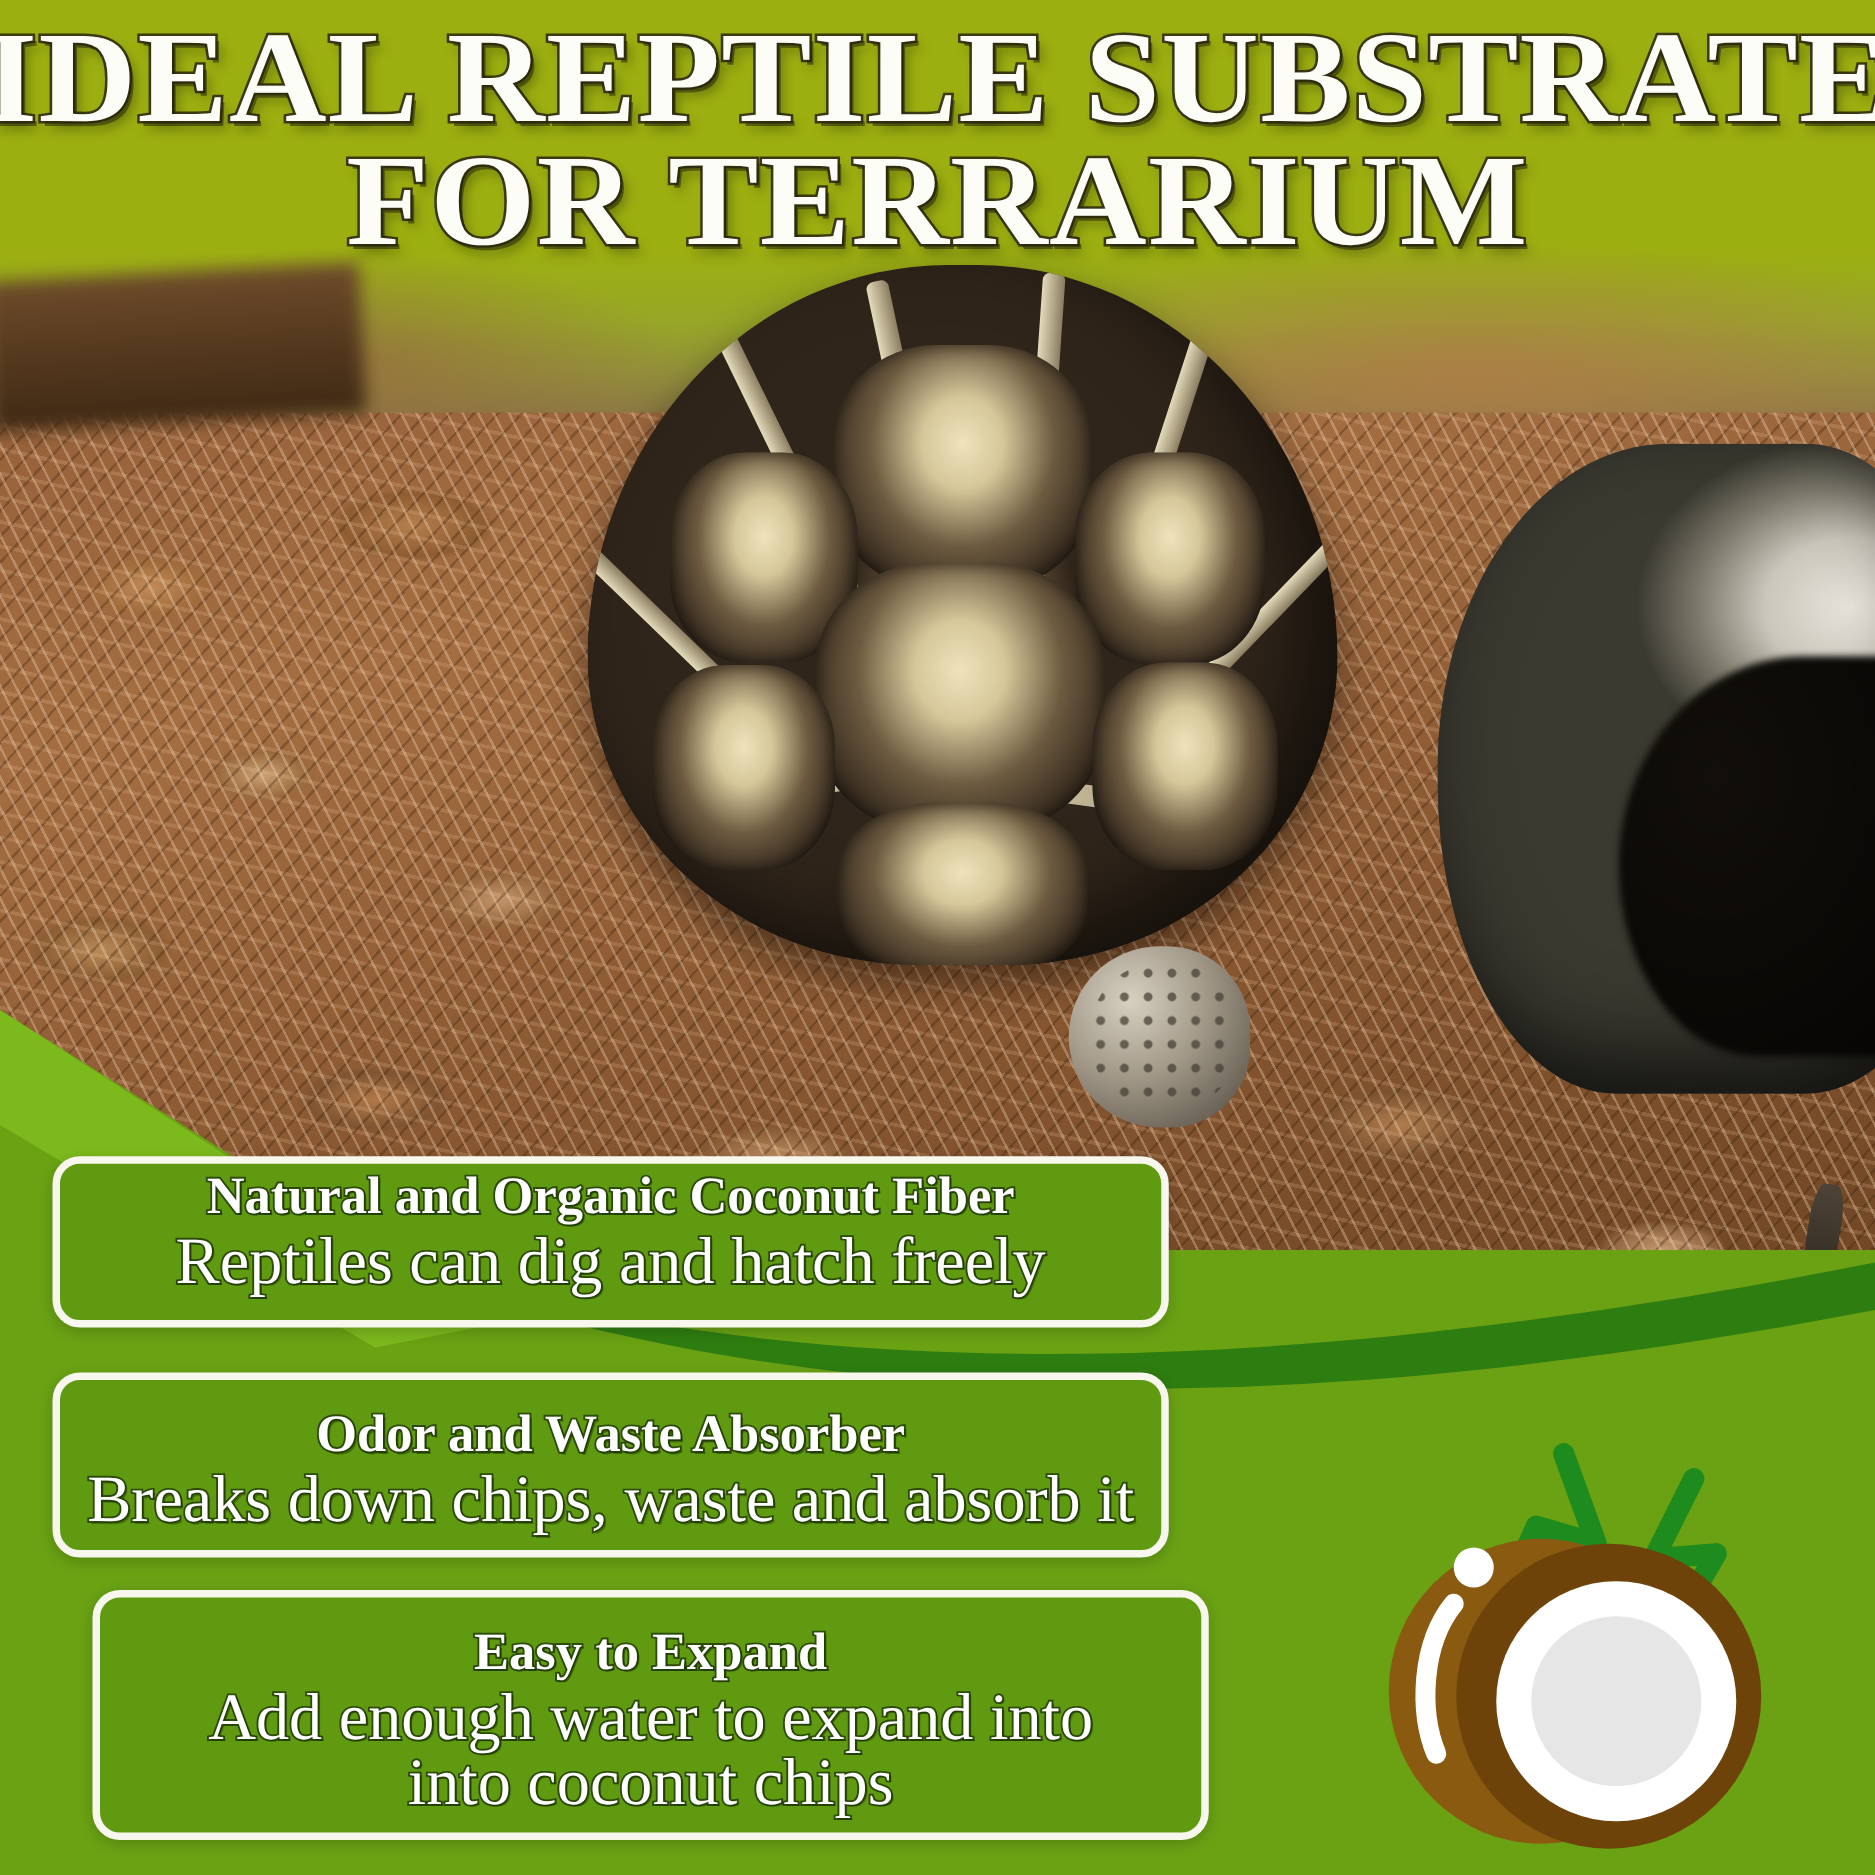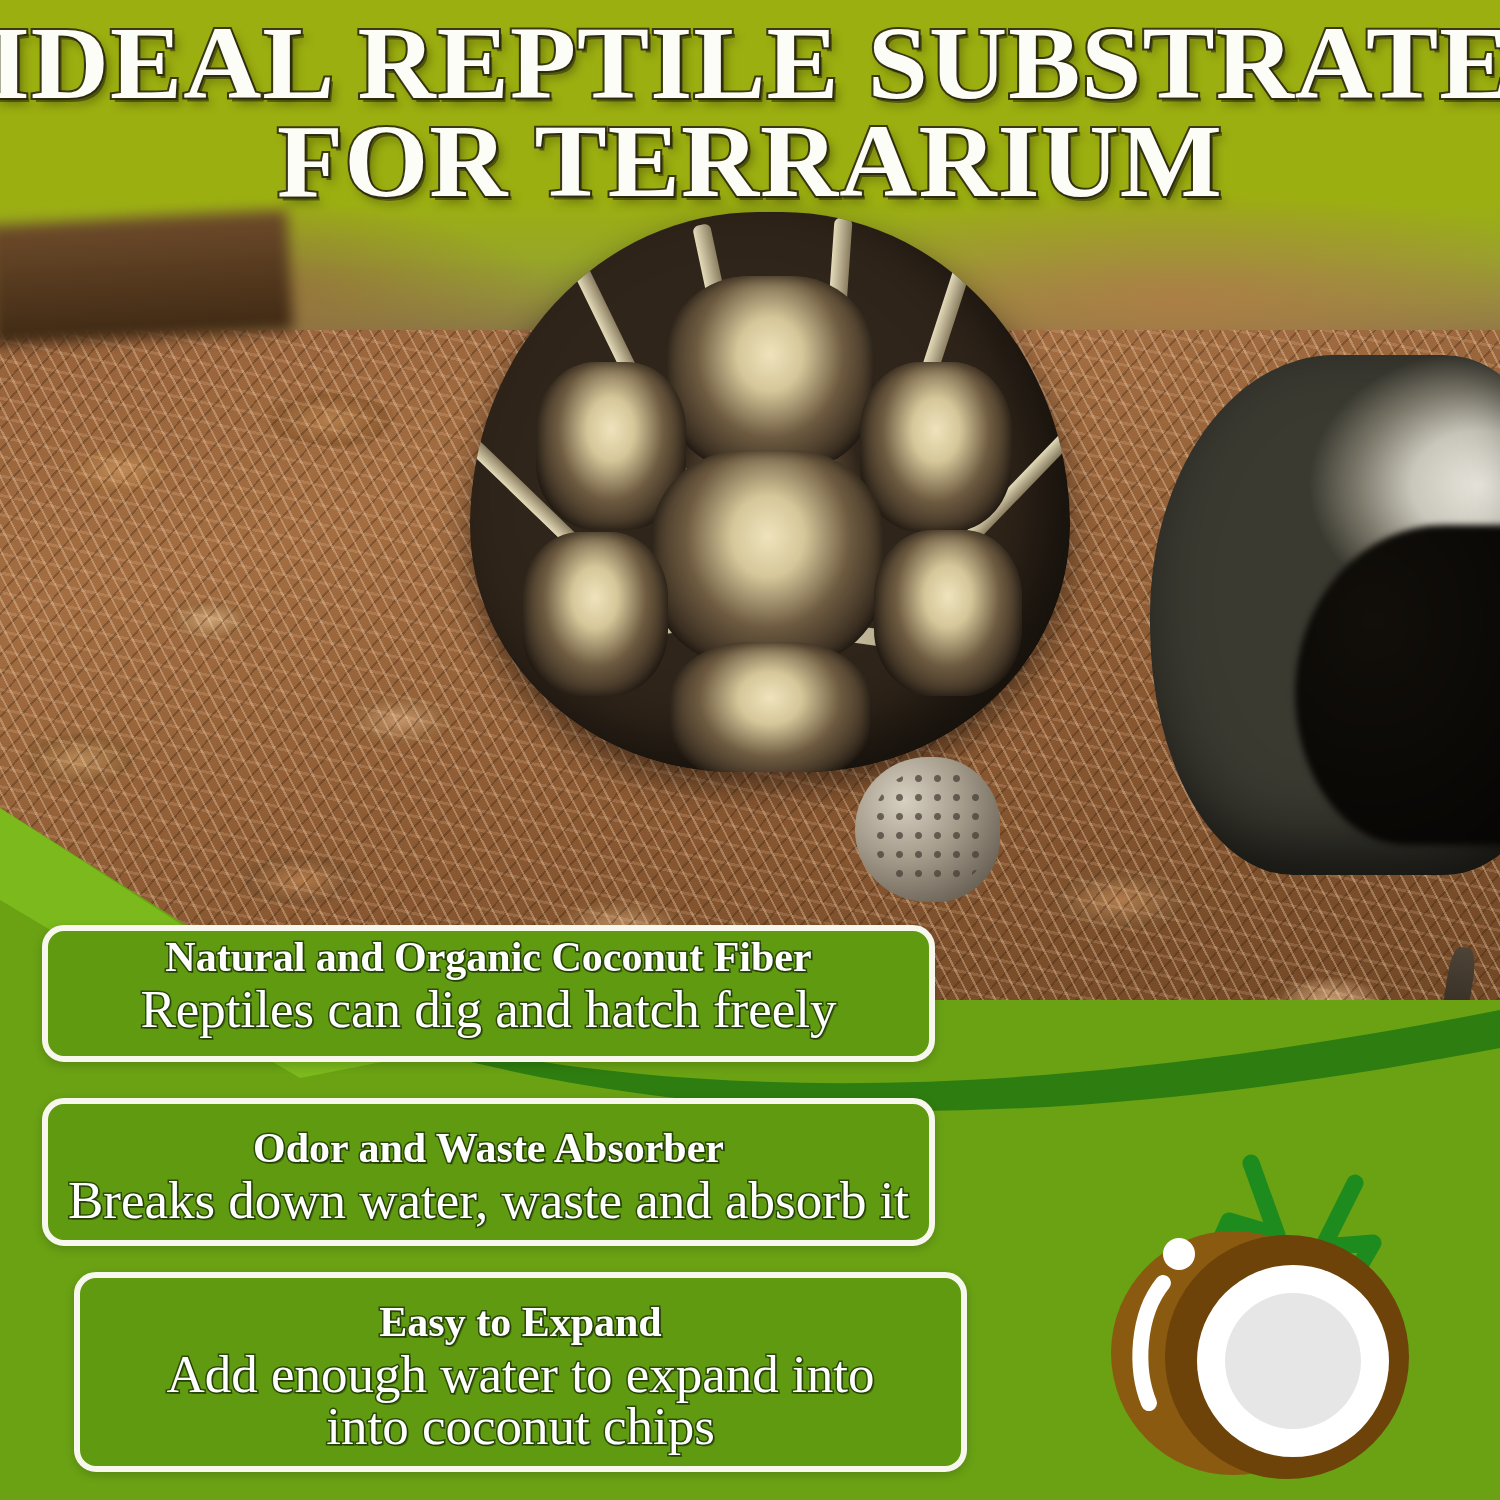--- a/index.html
+++ b/index.html
@@ -272,21 +272,21 @@
     <div class="title-line">FOR TERRARIUM</div>
   </div>
 
   <div class="feature" id="feature-1">
     <div class="f-title">Natural and Organic Coconut Fiber</div>
     <div class="f-sub">Reptiles can dig and hatch freely</div>
   </div>
 
   <div class="feature" id="feature-2">
     <div class="f-title">Odor and Waste Absorber</div>
-    <div class="f-sub">Breaks down water, waste and absorb it</div>
+    <div class="f-sub">Breaks down chips, waste and absorb it</div>
   </div>
 
   <div class="feature" id="feature-3">
     <div class="f-title">Easy to Expand</div>
     <div class="f-sub">Add enough water to expand into</div>
     <div class="f-sub">into coconut chips</div>
   </div>
 
   <svg class="coconut" viewBox="0 0 400 360">
 

